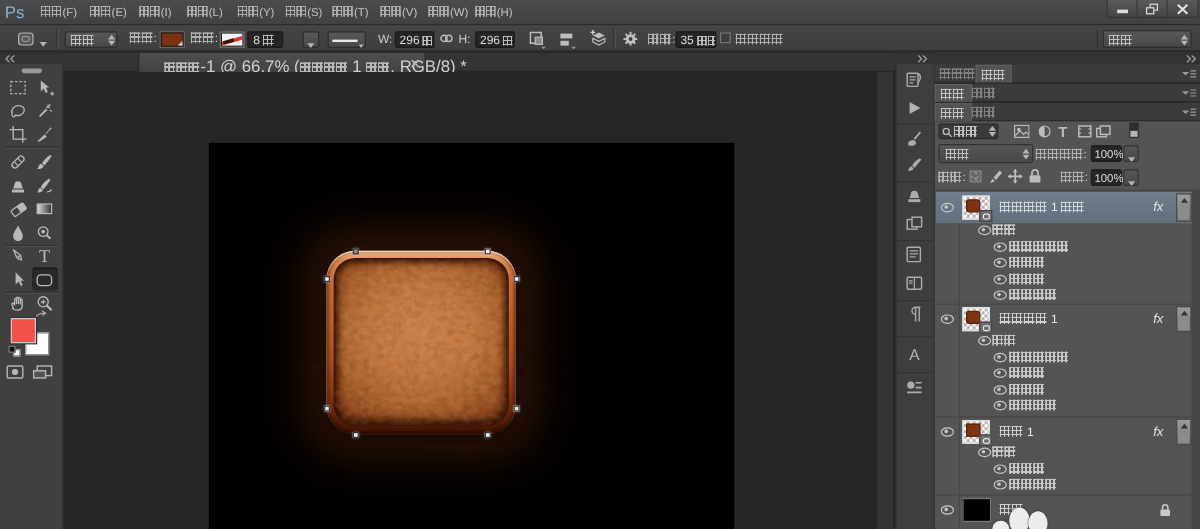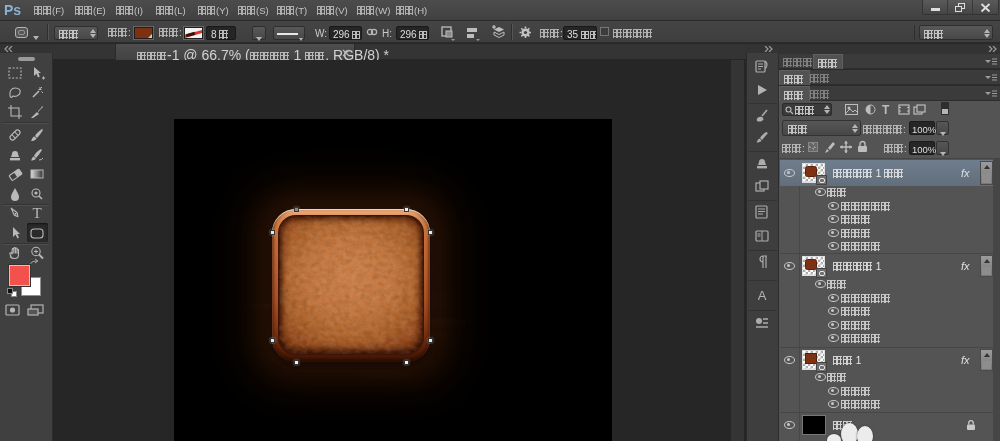--- a/index.html
+++ b/index.html
@@ -13,21 +13,21 @@
 .eye:before{content:"";position:absolute;left:0;top:0;width:9px;height:6px;border:1px solid #c8c8c8;border-radius:50%}
 .eye:after{content:"";position:absolute;left:3px;top:2px;width:3px;height:3px;background:#c8c8c8;border-radius:50%}
 .updn{display:inline-block;position:relative;width:7px;height:9px}
 .updn:before{content:"";position:absolute;left:1px;top:0;border:3px solid transparent;border-bottom:4px solid #b5b5b5;border-top:none}
 .updn:after{content:"";position:absolute;left:1px;bottom:0;border:3px solid transparent;border-top:4px solid #b5b5b5;border-bottom:none}
 .dn{display:inline-block;width:0;height:0;border:3px solid transparent;border-top:4px solid #b5b5b5;border-bottom:none}
 .chk{background-image:linear-gradient(45deg,#aaa 25%,transparent 25% 75%,#aaa 75%),linear-gradient(45deg,#aaa 25%,transparent 25% 75%,#aaa 75%);background-size:5px 5px;background-position:0 0,2.5px 2.5px;background-color:#fff}
 </style></head><body>
 <div id="root">
     <div class="a" style="left:0;top:0;width:1000px;height:21px;background:linear-gradient(#4c4c4c,#414141);border-bottom:1px solid #2a2a2a"></div>
-    <div class="a" style="left:4px;top:2px;font-size:14px;font-weight:bold;color:#8ab2d4;letter-spacing:0">Ps</div>
+    <div class="a" style="left:4px;top:2px;font-size:14px;font-weight:normal;color:#8ab2d4;letter-spacing:0">Ps</div>
     <div class="a" style="left:34px;top:5px;color:#c4c4c4;font-size:9.5px;white-space:nowrap"><i class="k" style="width:8px"></i><i class="k" style="width:8px"></i><span>(F)</span></div>
     <div class="a" style="left:75px;top:5px;color:#c4c4c4;font-size:9.5px;white-space:nowrap"><i class="k" style="width:8px"></i><i class="k" style="width:8px"></i><span>(E)</span></div>
     <div class="a" style="left:116px;top:5px;color:#c4c4c4;font-size:9.5px;white-space:nowrap"><i class="k" style="width:8px"></i><i class="k" style="width:8px"></i><span>(I)</span></div>
     <div class="a" style="left:156px;top:5px;color:#c4c4c4;font-size:9.5px;white-space:nowrap"><i class="k" style="width:8px"></i><i class="k" style="width:8px"></i><span>(L)</span></div>
     <div class="a" style="left:198px;top:5px;color:#c4c4c4;font-size:9.5px;white-space:nowrap"><i class="k" style="width:8px"></i><i class="k" style="width:8px"></i><span>(Y)</span></div>
     <div class="a" style="left:238px;top:5px;color:#c4c4c4;font-size:9.5px;white-space:nowrap"><i class="k" style="width:8px"></i><i class="k" style="width:8px"></i><span>(S)</span></div>
     <div class="a" style="left:277px;top:5px;color:#c4c4c4;font-size:9.5px;white-space:nowrap"><i class="k" style="width:8px"></i><i class="k" style="width:8px"></i><span>(T)</span></div>
     <div class="a" style="left:317px;top:5px;color:#c4c4c4;font-size:9.5px;white-space:nowrap"><i class="k" style="width:8px"></i><i class="k" style="width:8px"></i><span>(V)</span></div>
     <div class="a" style="left:357px;top:5px;color:#c4c4c4;font-size:9.5px;white-space:nowrap"><i class="k" style="width:8px"></i><i class="k" style="width:8px"></i><span>(W)</span></div>
     <div class="a" style="left:396px;top:5px;color:#c4c4c4;font-size:9.5px;white-space:nowrap"><i class="k" style="width:8px"></i><i class="k" style="width:8px"></i><span>(H)</span></div>

